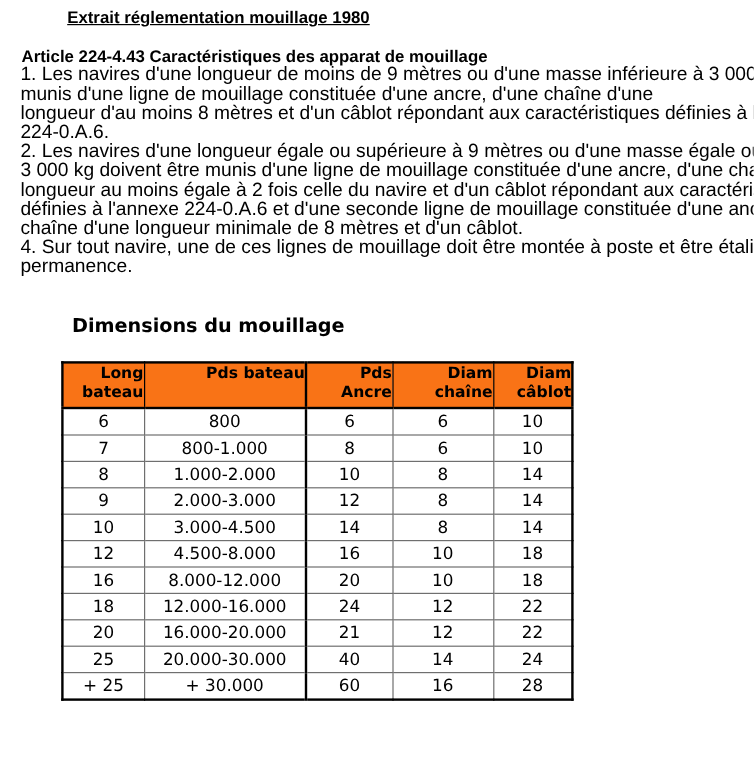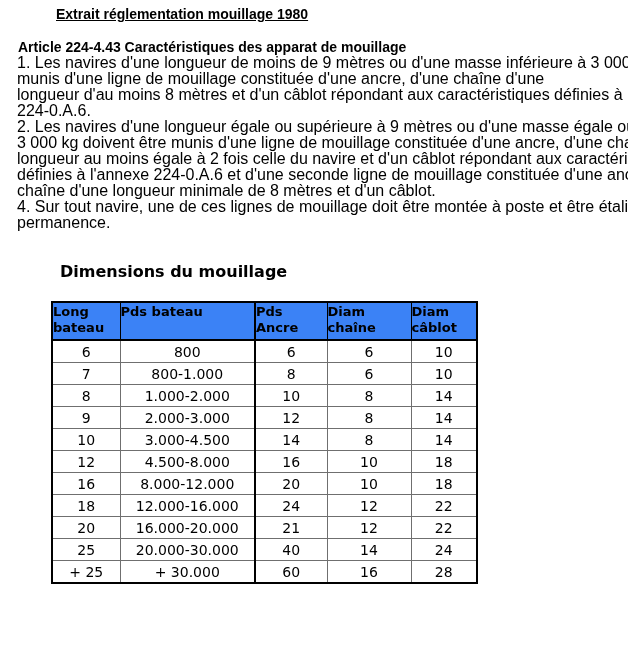--- a/index.html
+++ b/index.html
@@ -46,27 +46,27 @@
   }
   table.mouillage {
     margin-left: 34px;
     border-collapse: collapse;
     table-layout: fixed;
     width: 425px;
     border: 2px solid #000000;
     font-family: "DejaVu Sans", sans-serif;
   }
   table.mouillage th {
-    background: #3b82f6;
+    background: #f97316;
     font-size: 13px;
     font-weight: bold;
     line-height: 16px;
     height: 34px;
     padding: 1px 0;
-    text-align: left;
+    text-align: right;
     vertical-align: top;
     border: 1px solid #000000;
     border-bottom: 2px solid #000000;
   }
   table.mouillage td {
     font-size: 14px;
     height: 21px;
     padding: 0;
     text-align: center;
     vertical-align: middle;

